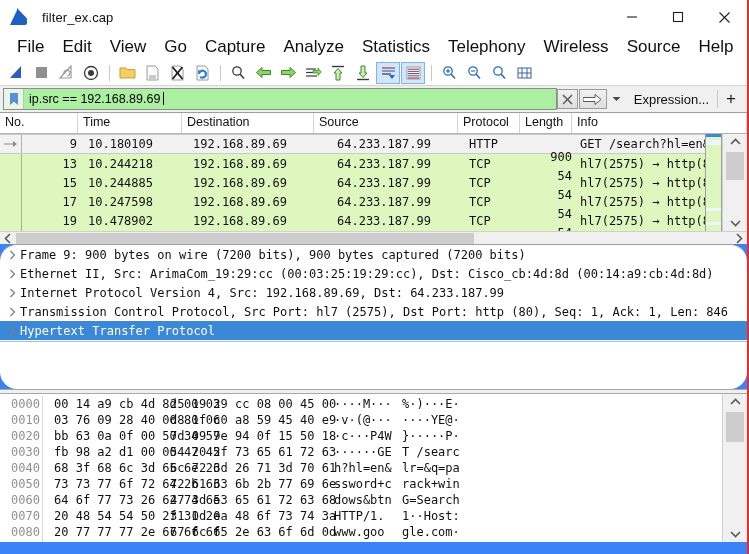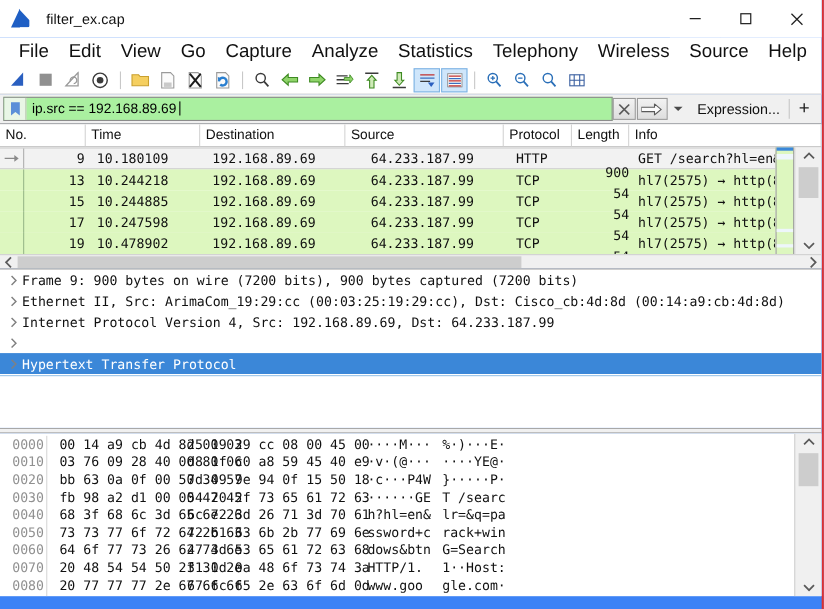--- a/index.html
+++ b/index.html
@@ -302,20 +302,21 @@
     background: #cdcdcd;
   }
 
   
   .detail-pane {
     position: relative;
     height: 145px;
     background: #ffffff;
     border-top: 1px solid #9e9e9e;
     overflow: hidden;
+    border-radius: 17px;
   }
   .drow {
     display: flex;
     align-items: center;
     height: 19px;
     font-family: "DejaVu Sans Mono", "Liberation Mono", monospace;
     font-size: 12px;
     color: #101010;
     white-space: nowrap;
     padding-left: 4px;
@@ -360,21 +361,21 @@
     height: 16px;
     align-items: center;
     font-family: "DejaVu Sans Mono", "Liberation Mono", monospace;
     font-size: 12px;
     color: #101010;
     white-space: nowrap;
   }
   .h-off {
     width: 40px; flex: none;
     color: #909090;
-    text-align: right;
+    text-align: left;
     padding-left: 11px;
   }
   .h-gap { width: 8px; flex: none; }
   .h-b1 { width: 122px; flex: none; padding-left: 6px; }
   .h-b2 { width: 122px; flex: none; }
   .h-asc-gap { width: 42px; flex: none; }
   .h-a1 { width: 68px; flex: none; }
   .h-a2 { width: 68px; flex: none; }
   .h-sep-line {
     position: absolute;
@@ -738,20 +739,21 @@
           </svg>
       </div>
       <div>Internet Protocol Version 4, Src: 192.168.89.69, Dst: 64.233.187.99</div>
     </div>
     <div class="drow">
       <div class="d-exp">
         <svg width="7" height="10" viewBox="0 0 7 10">
             <path d="M1.5 1 L5.5 5 L1.5 9" fill="none" stroke="#808080" stroke-width="1.3"></path>
           </svg>
       </div>
+      <div>Transmission Control Protocol, Src Port: hl7 (2575), Dst Port: http (80), Seq: 1, Ack: 1, Len: 846</div>
     </div>
     <div class="drow sel">
       <div class="d-exp">
         <svg width="7" height="10" viewBox="0 0 7 10">
             <path d="M1.5 1 L5.5 5 L1.5 9" fill="none" stroke="#808080" stroke-width="1.3"></path>
           </svg>
       </div>
       <div>Hypertext Transfer Protocol</div>
     </div>
     <div class="detail-sep"></div>

